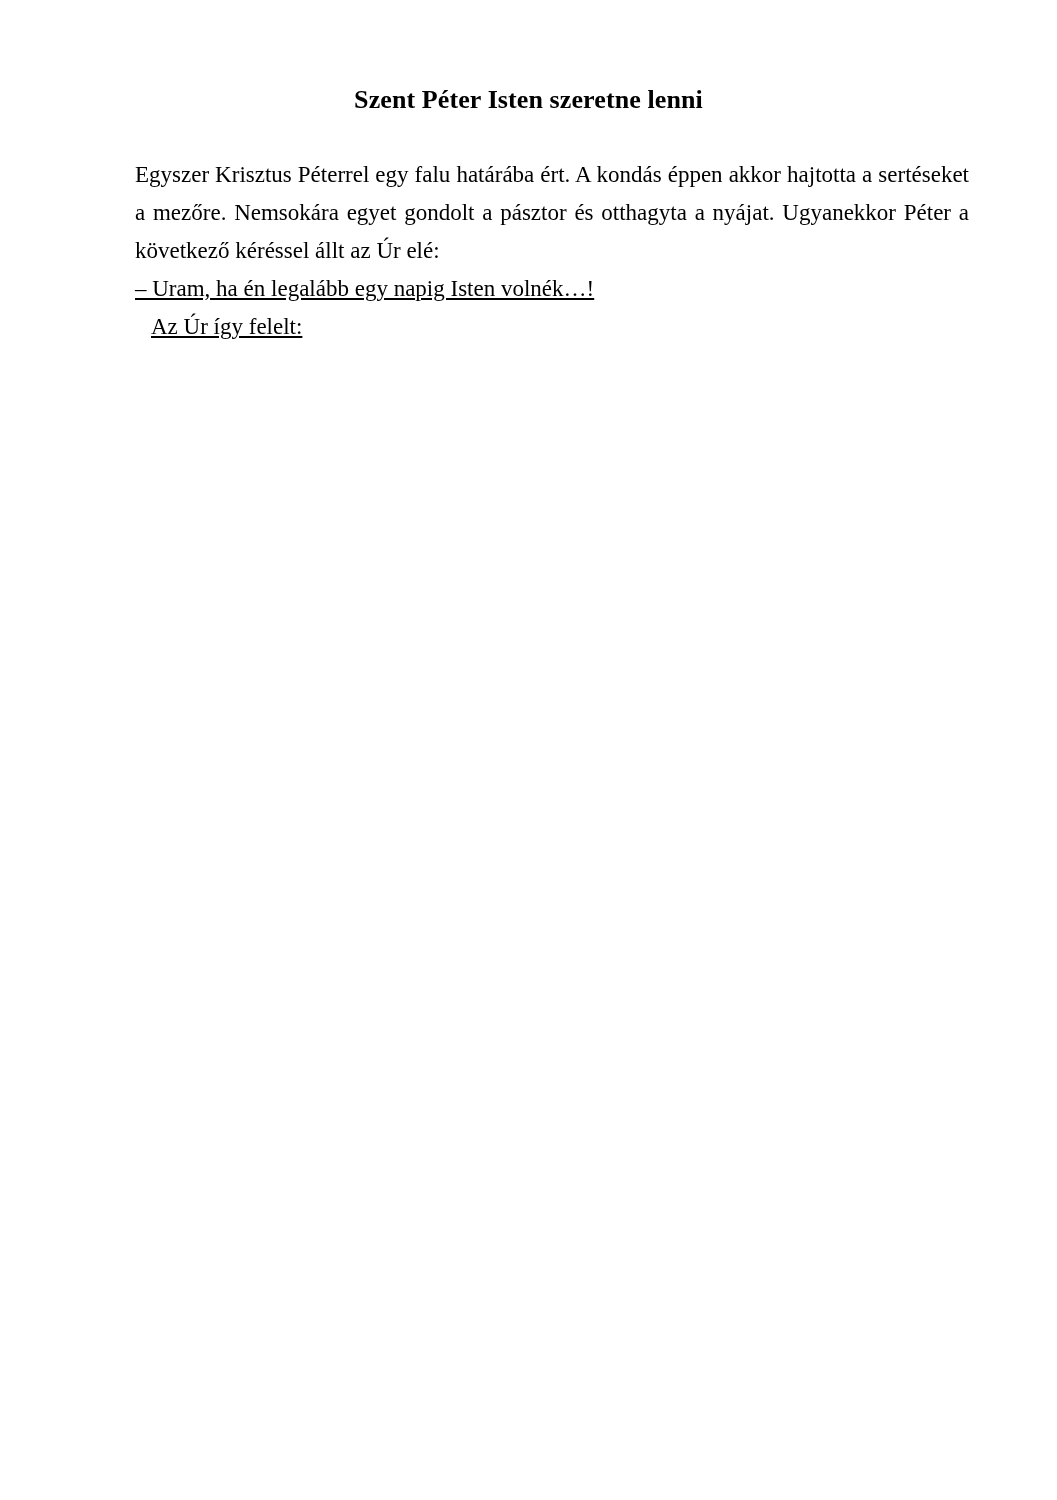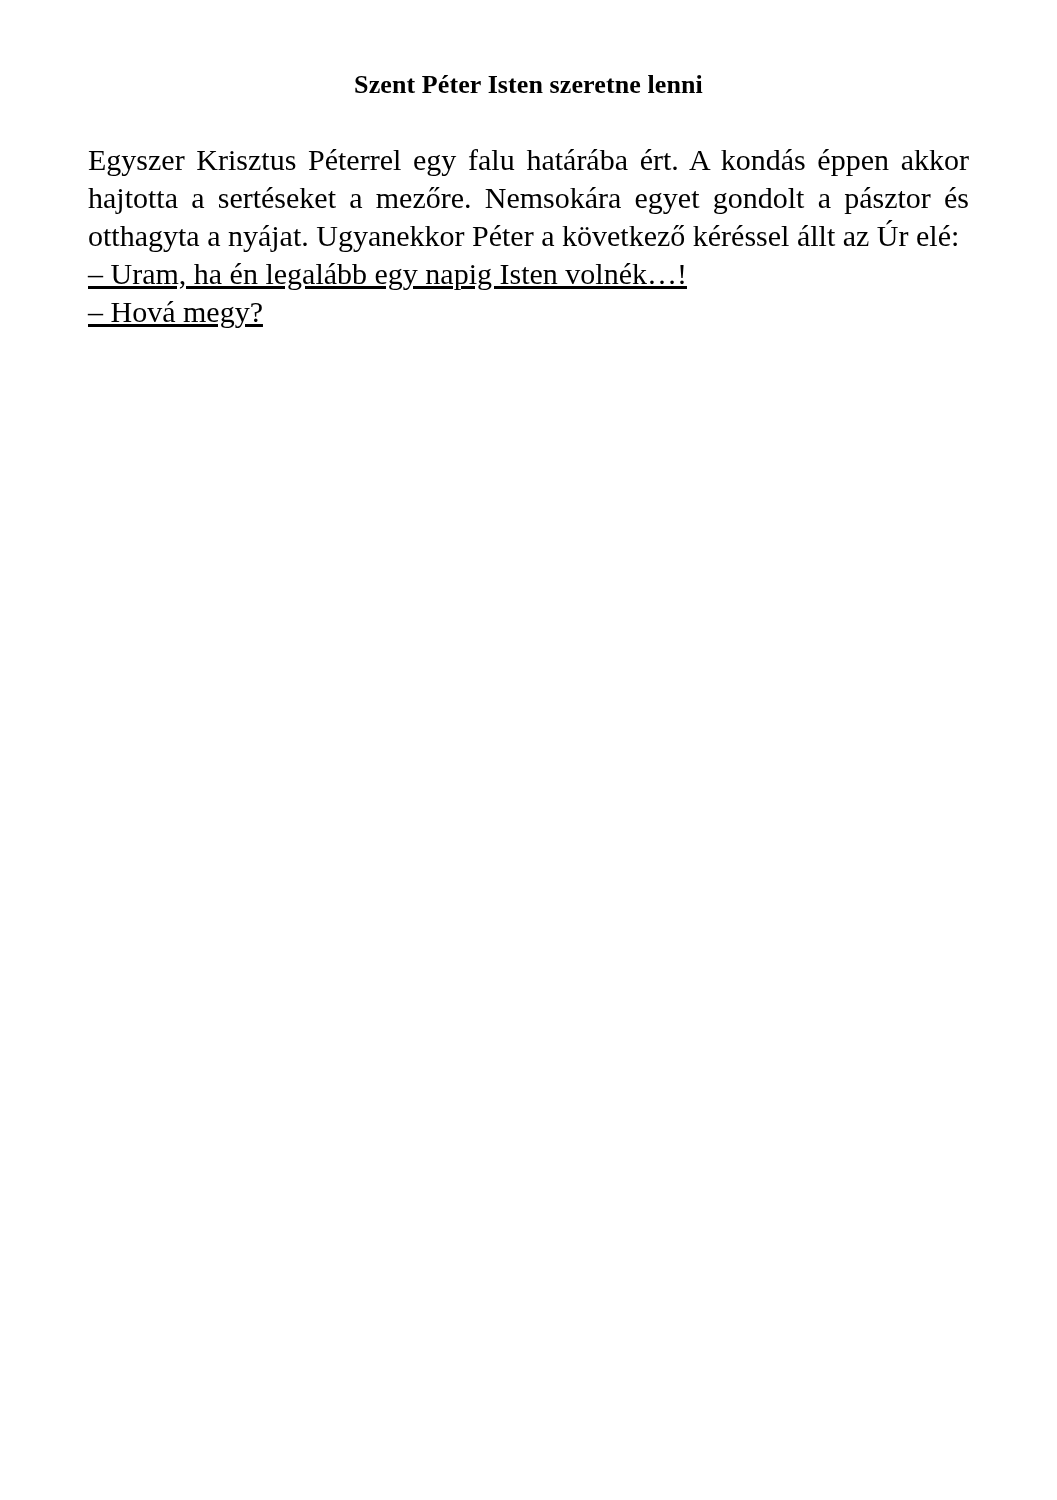--- a/index.html
+++ b/index.html
@@ -17,41 +17,42 @@
     margin: 0 auto;
     overflow: hidden;
     font-family: "Liberation Serif", "DejaVu Serif", serif;
     color: #000000;
     -webkit-font-smoothing: antialiased;
   }
 
   .content {
     position: absolute;
     left: 88px;
-    top: 69px;
+    top: 84px;
     width: 881px;
   }
 
   .doc-title {
     font-size: 26px;
     font-weight: bold;
     text-align: center;
     line-height: 1.2;
     margin: 0 0 0 0;
     letter-spacing: 0.1px;
   }
 
   
   .title-gap {
     height: 41px;
   }
 
   .body-block {
-    font-size: 30px;
+    font-size: 23px;
     line-height: 38px;
+    margin-left: 47px;
   }
 
   
   p.para {
     margin: 0;
     text-align: justify;
     text-justify: inter-word;
     text-align-last: left;
   }
 
@@ -85,23 +86,23 @@
     <h1 class="doc-title">Szent Péter Isten szeretne lenni</h1>
 
     <div class="title-gap"></div>
 
     <div class="body-block">
 
       <p class="para">Egyszer Krisztus Péterrel egy falu határába ért. A kondás éppen akkor hajtotta a sertéseket a mezőre. Nemsokára egyet gondolt a pásztor és otthagyta a nyájat. Ugyanekkor Péter a következő kéréssel állt az Úr elé:</p>
 
       <p class="line">– Uram, ha én legalább egy napig Isten volnék…!</p>
 
+      <p class="line line-indent">Az Úr így felelt:</p>
 
 
-      <p class="line">– Hová megy?</p>
 
 
 
     </div>
 
   </div>
 
 </div>
 
 </body></html>

